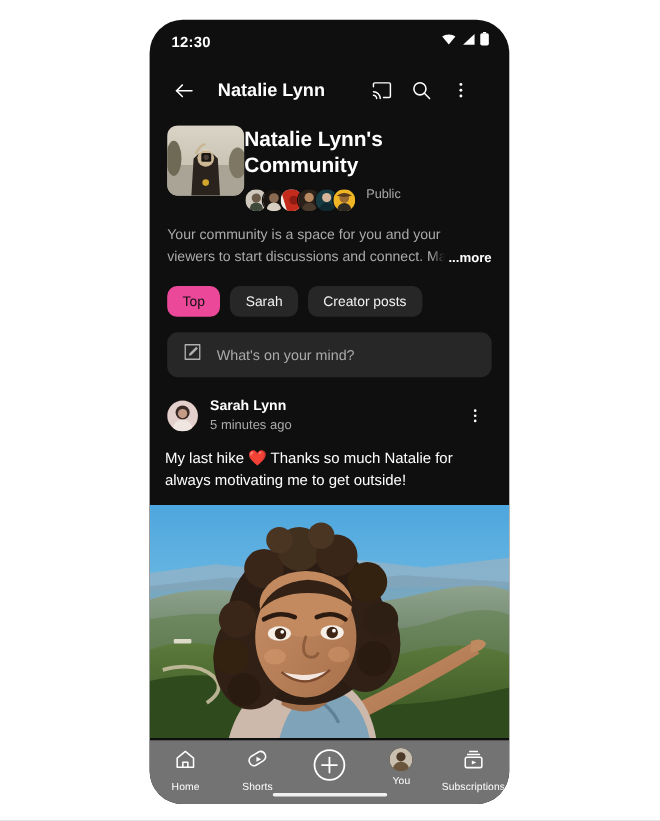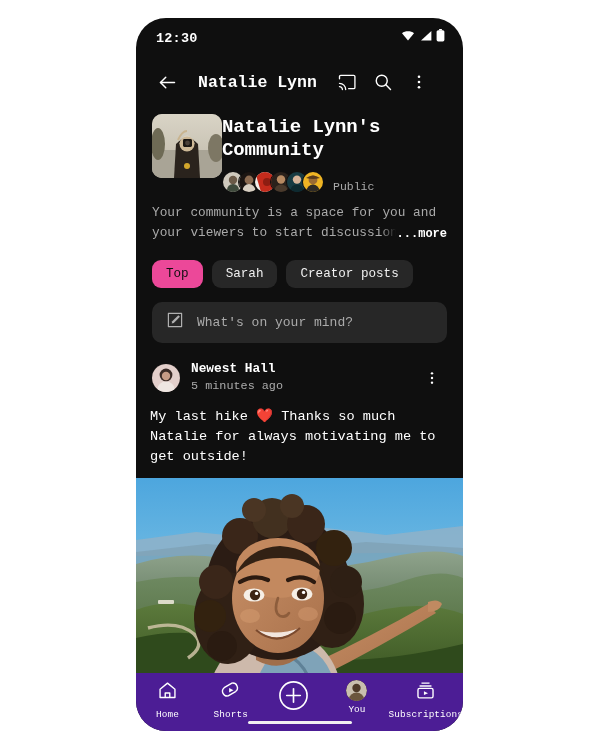--- a/index.html
+++ b/index.html
@@ -9,21 +9,20 @@
     width: 600px;
     height: 746px;
     overflow: hidden;
     font-family: "Liberation Sans", sans-serif;
   }
   #stage {
     position: relative;
     width: 600px;
     height: 746px;
     background: #ffffff;
-    font-family: Liberation Mono, monospace;
   }
   
   #phone {
     position: absolute;
     left: 136px;
     top: 18px;
     width: 327px;
     height: 713px;
     background: #0f0f0f;
     border-radius: 30px;
@@ -92,21 +91,21 @@
   .community-meta { flex: 1; min-width: 0; padding-top: 2px;}
   .community-title {
     font-size: 19px;
     font-weight: bold;
     line-height: 1.22;
     letter-spacing: -.1px;
     color: #ffffff;
   }
   .members-row {
     display: flex;
-    align-items: flex-end;
+    align-items: flex-start;
     margin-top: 9px;
   }
   .avatars { display: flex; }
   .av {
     width: 20px;
     height: 20px;
     border-radius: 50%;
     border: 1.6px solid #0f0f0f;
     margin-left: -6px;
     overflow: hidden;
@@ -215,21 +214,21 @@
     position: relative;
     overflow: hidden;
   }
   
   .bottomnav {
     position: absolute;
     left: 0;
     right: 0;
     bottom: 0;
     height: 58px;
-    background: #4c1d95;
+    background: #737373;
     display: flex;
     align-items: flex-start;
     padding-top: 7px;
     box-sizing: border-box;
   }
   .nav-item {
     flex: 1;
     display: flex;
     flex-direction: column;
     align-items: center;
@@ -418,21 +417,21 @@
       <div class="post-avatar">
         <svg width="28" height="28" viewBox="0 0 28 28">
           <rect width="28" height="28" fill="#1a1414"></rect>
           <circle cx="14" cy="14" r="14" fill="#e3cfcb"></circle>
           <circle cx="14" cy="11" r="6.4" fill="#3a2a26"></circle>
           <circle cx="14" cy="12" r="4.2" fill="#c69b86"></circle>
           <ellipse cx="14" cy="25" rx="8.6" ry="7.4" fill="#efe6e2"></ellipse>
         </svg>
       </div>
       <div class="post-ident">
-        <div class="post-author">Newest Hall</div>
+        <div class="post-author">Sarah Lynn</div>
         <div class="post-time">5 minutes ago</div>
       </div>
       <div class="icon-btn">
         <svg width="16" height="16" viewBox="0 0 24 24" fill="#fff">
           <circle cx="12" cy="5" r="1.8"></circle>
             <circle cx="12" cy="12" r="1.8"></circle>
             <circle cx="12" cy="19" r="1.8"></circle>
         </svg>
       </div>
     </div>

